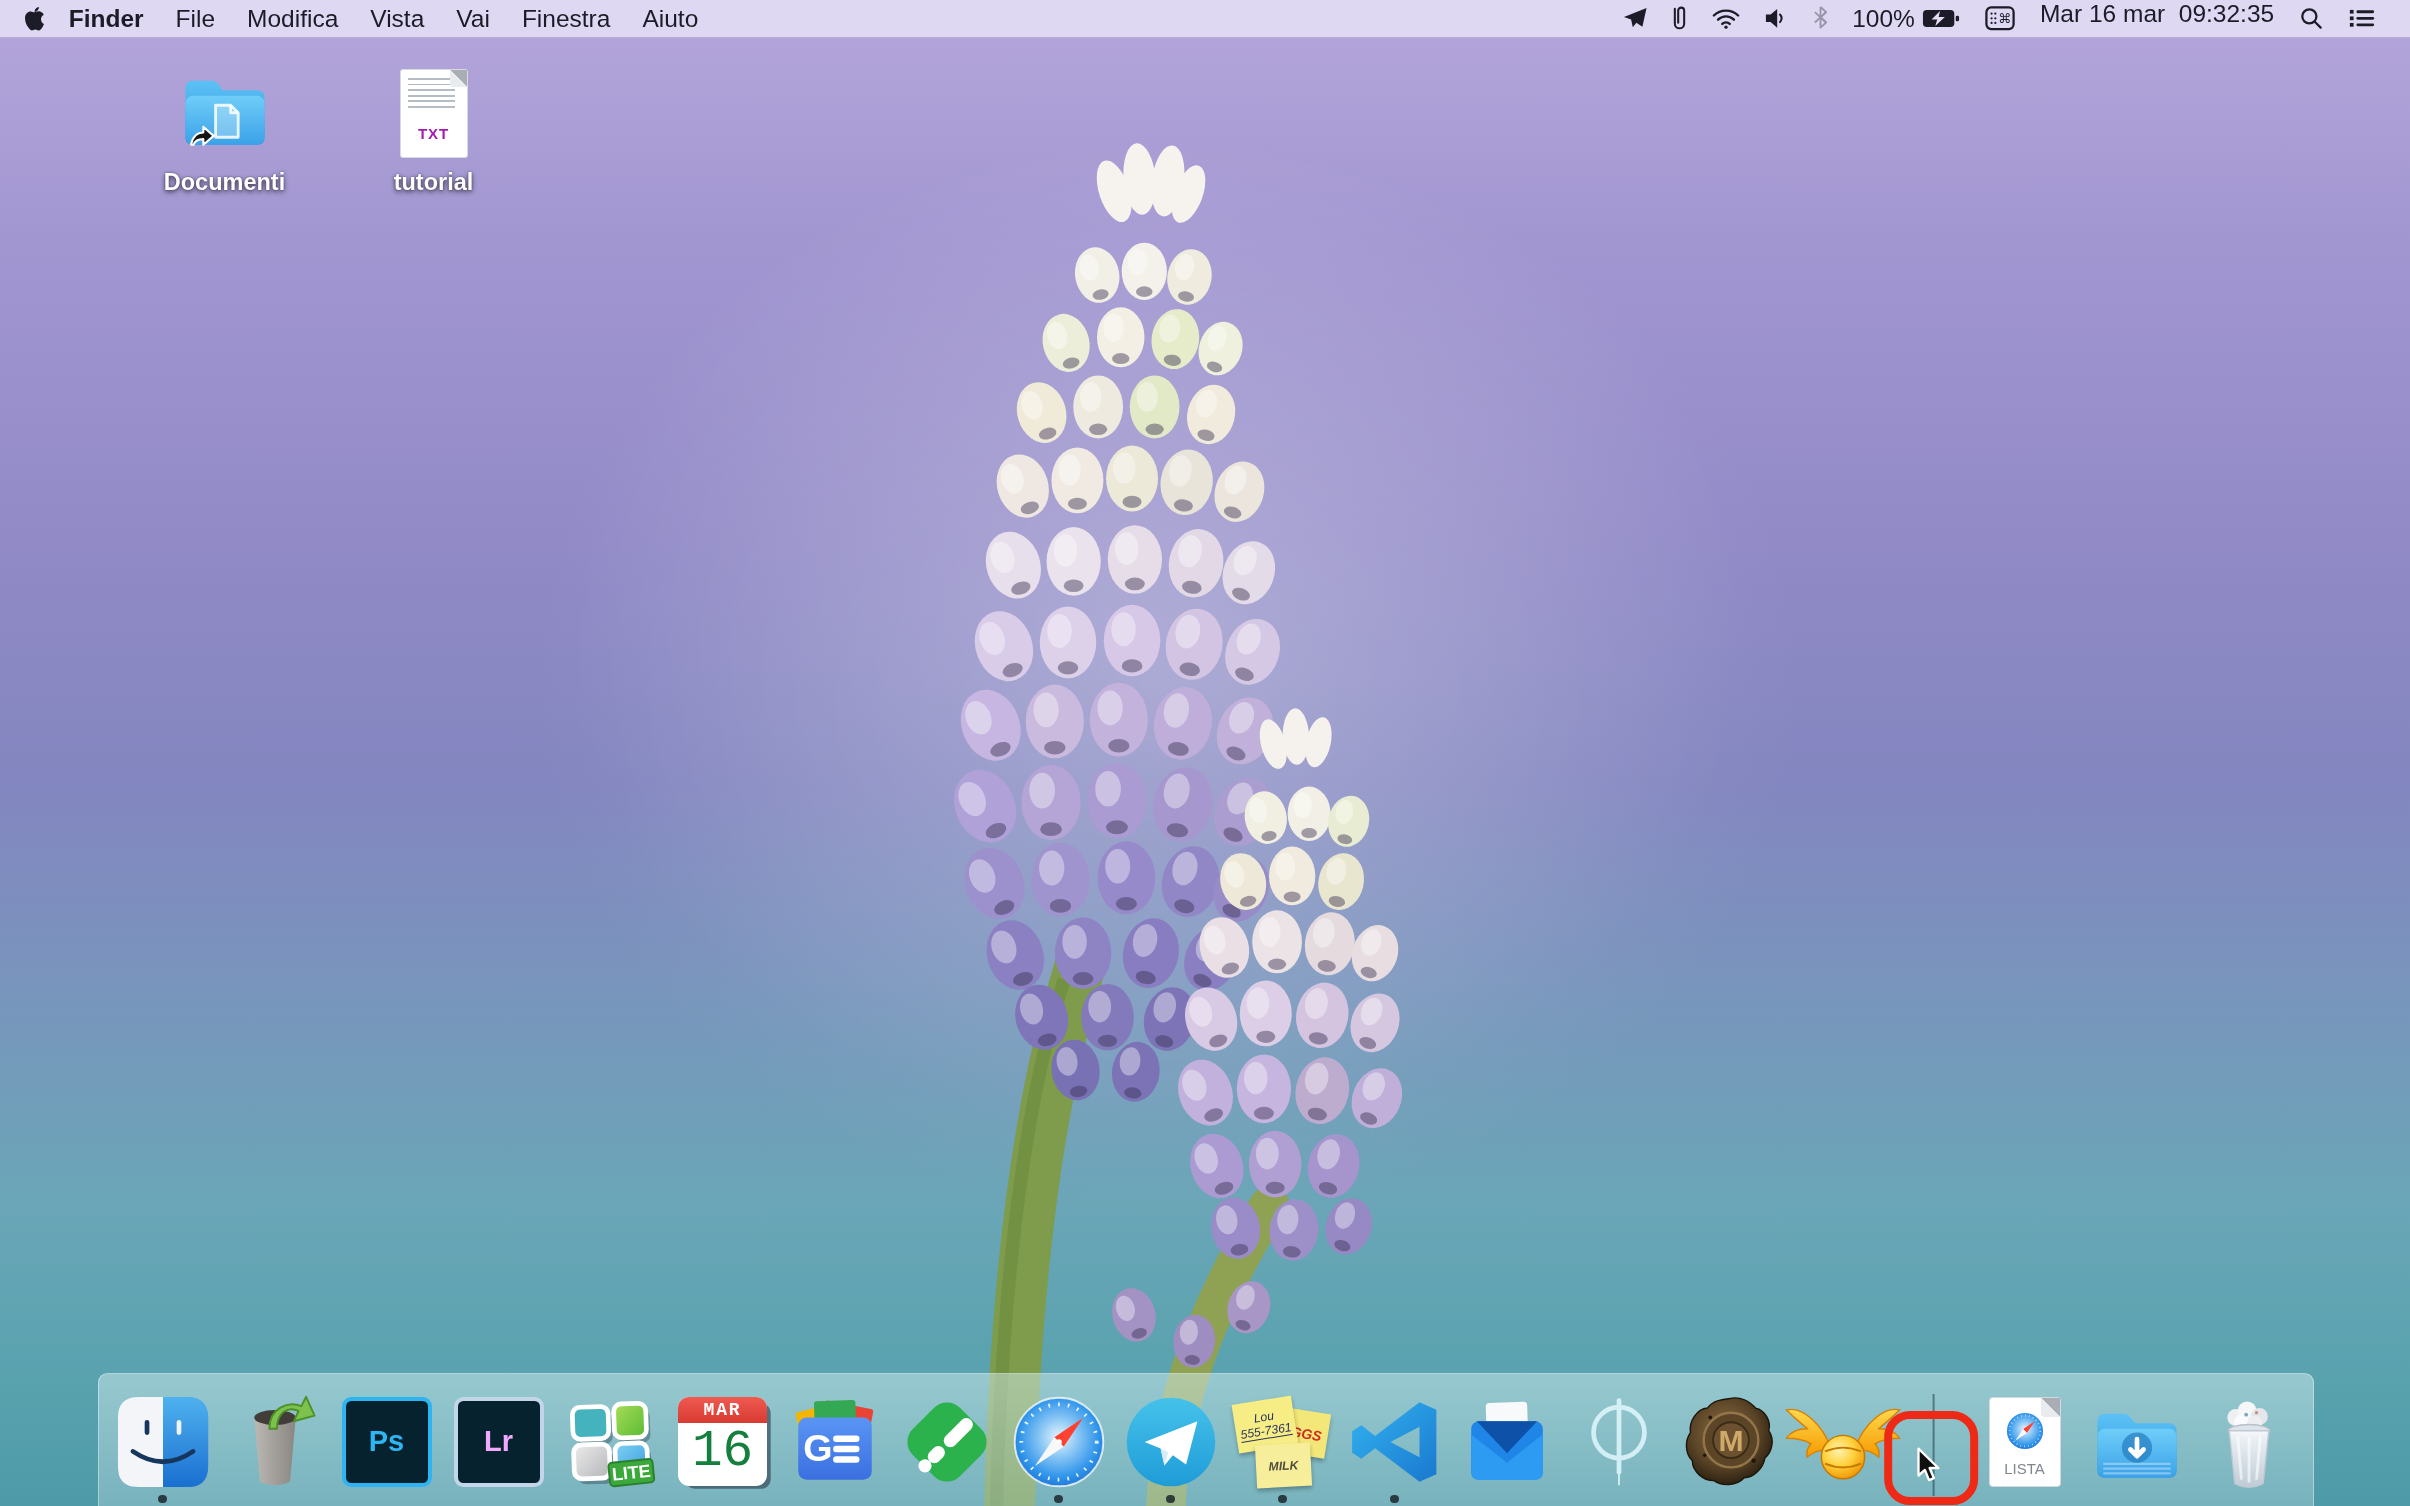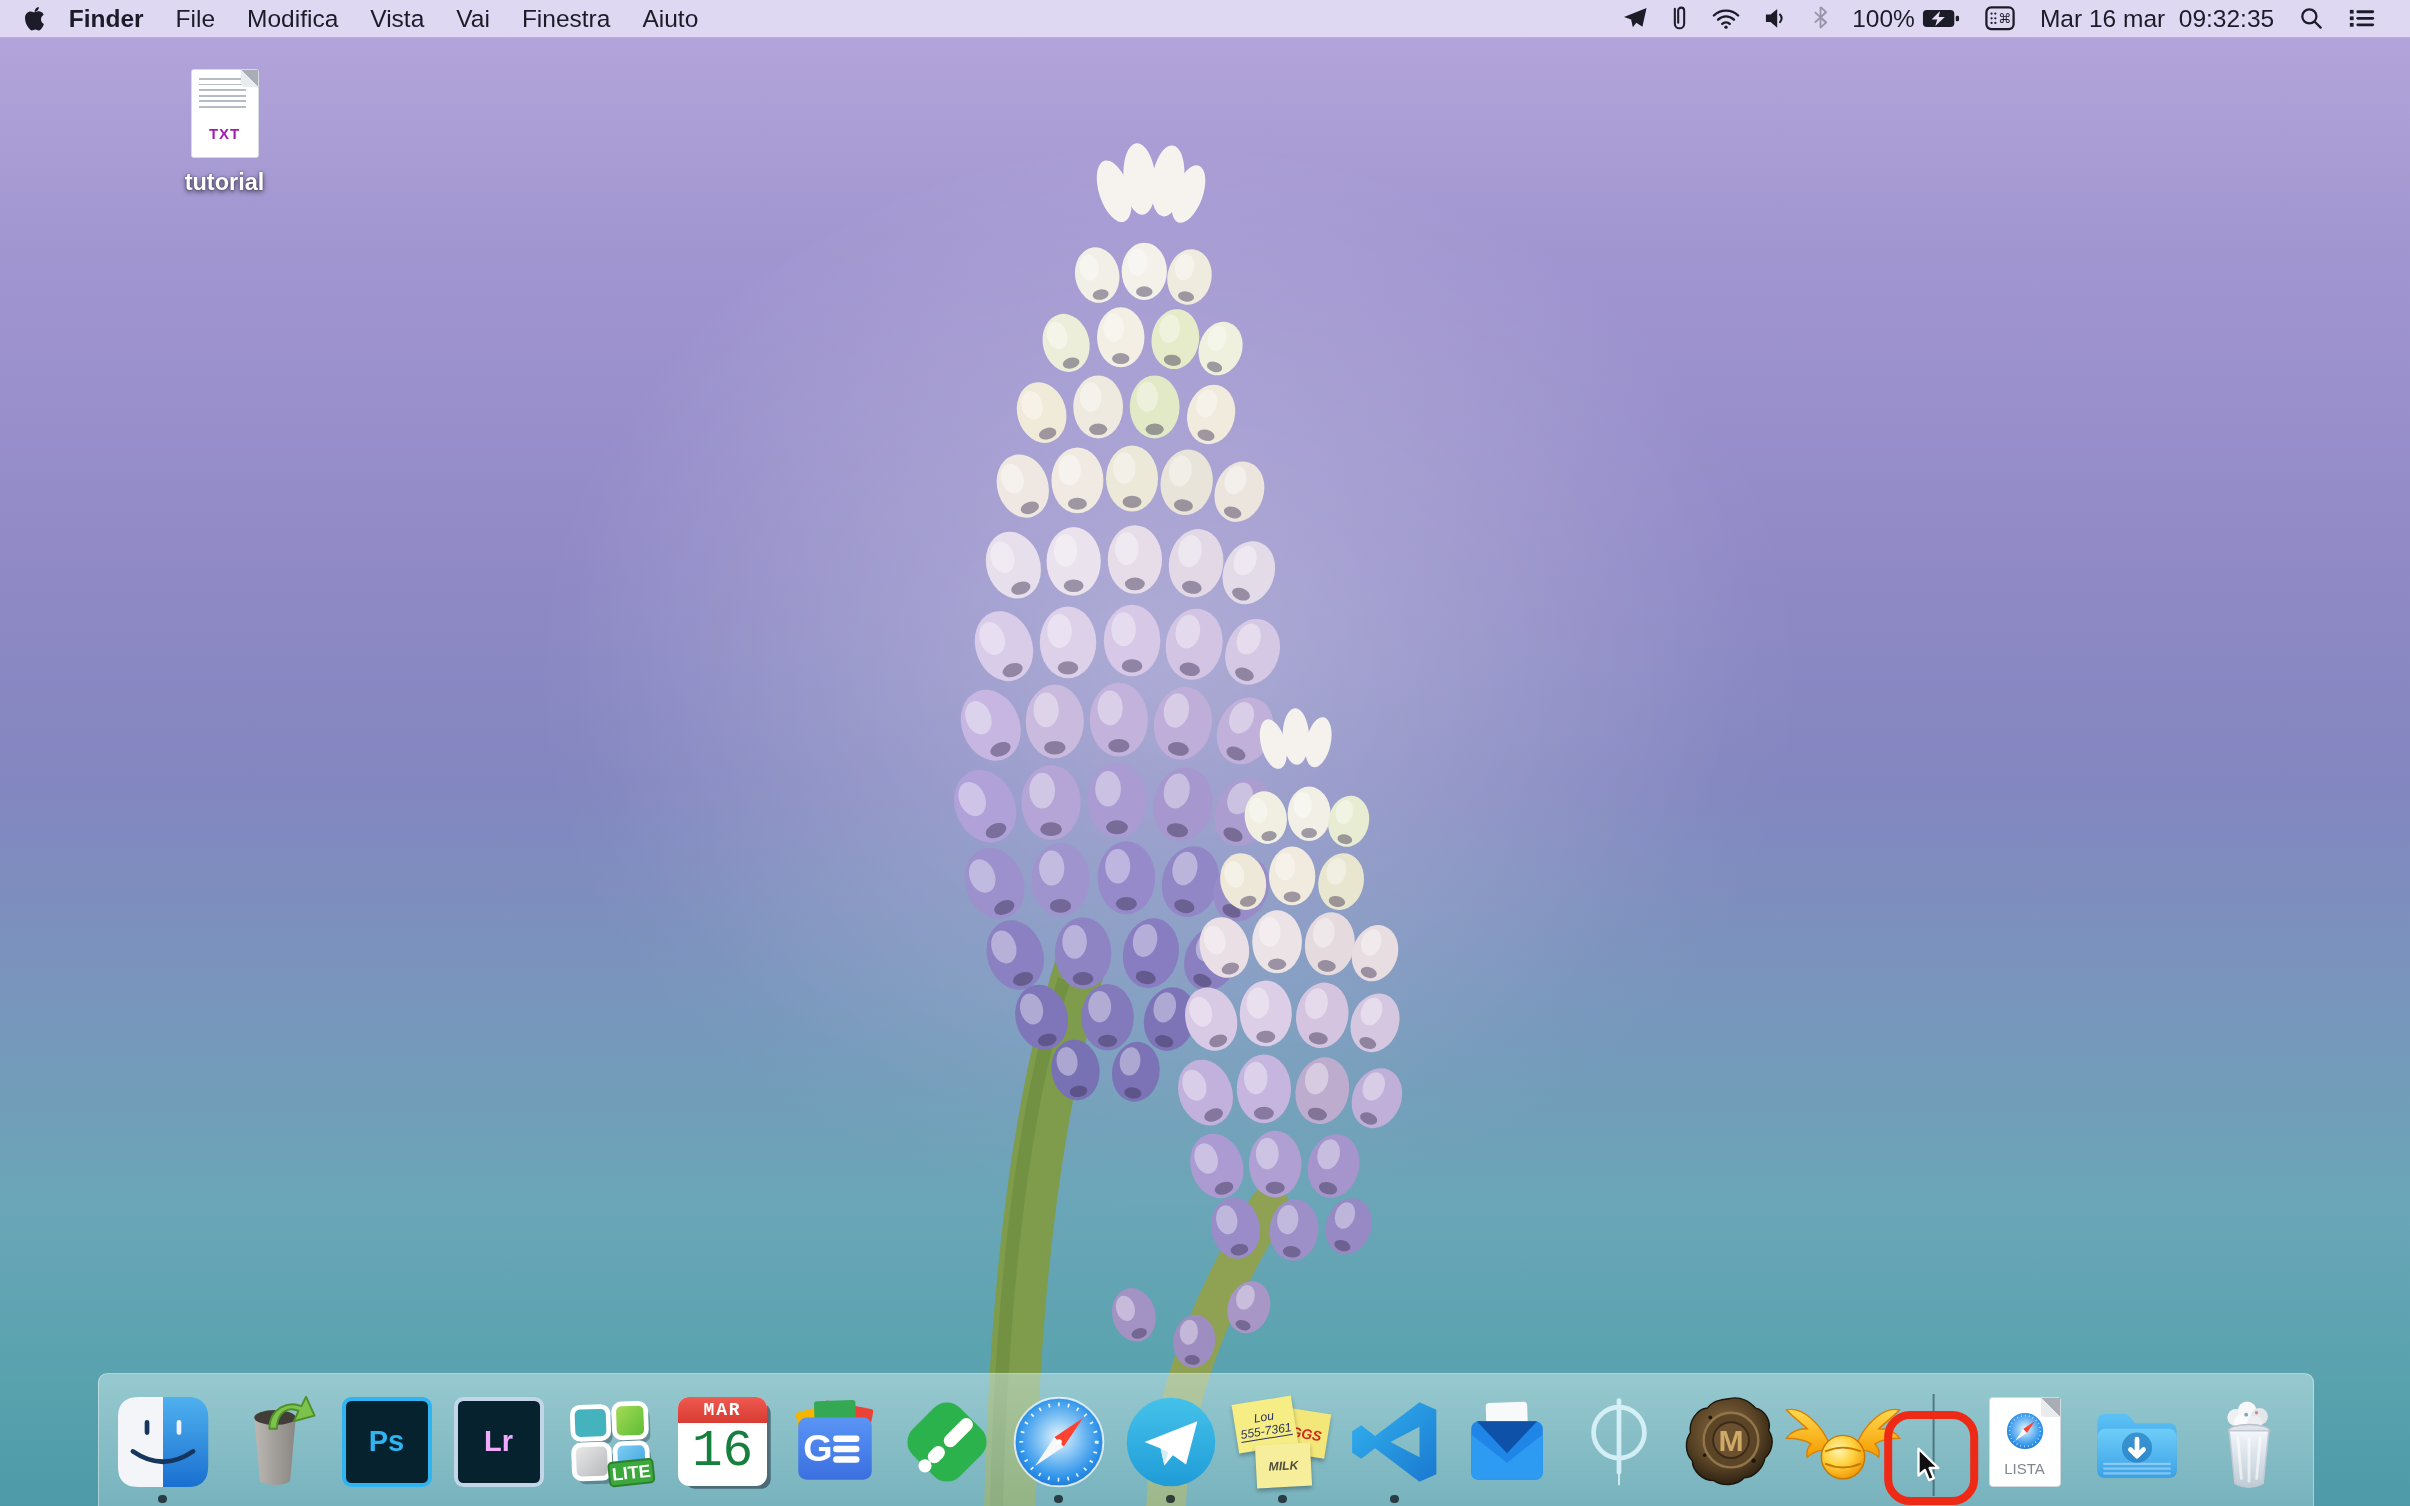--- a/index.html
+++ b/index.html
@@ -14,21 +14,21 @@
   }
   .flowers { position:absolute; inset:0; pointer-events:none; }
 
   
   .menubar { position:absolute; top:0; left:0; right:0; height:38px;
     background:rgba(226,218,243,.95); border-bottom:0.9px solid rgba(96,86,130,.30);
     display:flex; align-items:center; padding:0 22.6px; color:#1c1c28; font-size:24.5px; z-index:50; }
   .menubar .apple { display:flex; align-items:center; margin-right:7.5px; }
   .mitem { padding:0 16px; height:38px; display:flex; align-items:center; white-space:nowrap; }
   .mitem.app { font-weight:700; }
-  .mright { margin-left:auto; display:flex; align-items:center; gap:0; }
+  .mright { margin-left:auto; display:flex; gap:0; }
   .sicon { height:38px; display:flex; align-items:center; padding:0 12.2px; }
   .mclock { padding:0 13px; white-space:pre; }
   .dim { opacity:.35; }
 
   
   .desk { position:absolute; left:120px; top:49px; display:flex; z-index:10; }
   .dicon { width:209px; display:flex; flex-direction:column; align-items:center; }
   .dicon .art { height:109px; display:flex; align-items:flex-end; justify-content:center; }
   .dlabel { margin-top:11.3px; font-size:23.5px; font-weight:600; color:#fff;
     text-shadow:0 1.9px 5.6px rgba(0,0,0,.65), 0 0 1.9px rgba(0,0,0,.45); }
@@ -367,20 +367,32 @@
           <rect x="2" y="17" width="4" height="4"></rect>
             <rect x="9" y="17.5" width="19" height="3" rx="1.5"></rect>
         </svg>
       </span>
     </span>
   </header>
 
   <div class="desk">
     <div class="dicon">
       <div class="art">
+        <svg width="98" height="98" viewBox="0 0 104 104">
+          <path d="M10 30 Q10 22 18 22 H38 Q42 22 45 26 L50 32 H86 Q94 32 94 40 V82 Q94 90 86 90 H18 Q10 90 10 82 Z" fill="url(#folB)"></path>
+          <rect x="10" y="38" width="84" height="52" rx="8" fill="url(#folF)"></rect>
+          <path d="M42 48 H58 L66 56 V82 H42 Z" fill="rgba(255,255,255,0.28)" stroke="rgba(255,255,255,0.85)" stroke-width="3" stroke-linejoin="round"></path>
+          <path d="M58 48 V56 H66" fill="none" stroke="rgba(255,255,255,0.85)" stroke-width="3" stroke-linejoin="round"></path>
+          <path d="M16 90 C17.5 81 23 77 29 77 V71 L40 80.5 L29 90 V84 C24 84 20 86 18.5 90 Z" fill="#151515" stroke="#fff" stroke-width="2.2" stroke-linejoin="round"></path>
+        </svg>
+      </div>
+      <span class="dlabel">Documenti</span>
+    </div>
+    <div class="dicon">
+      <div class="art">
         <div class="page">
           <div class="tlines"></div>
           <span class="txt">TXT</span>
         </div>
       </div>
       <span class="dlabel">tutorial</span>
     </div>
   </div>
 
   <div class="dock">

